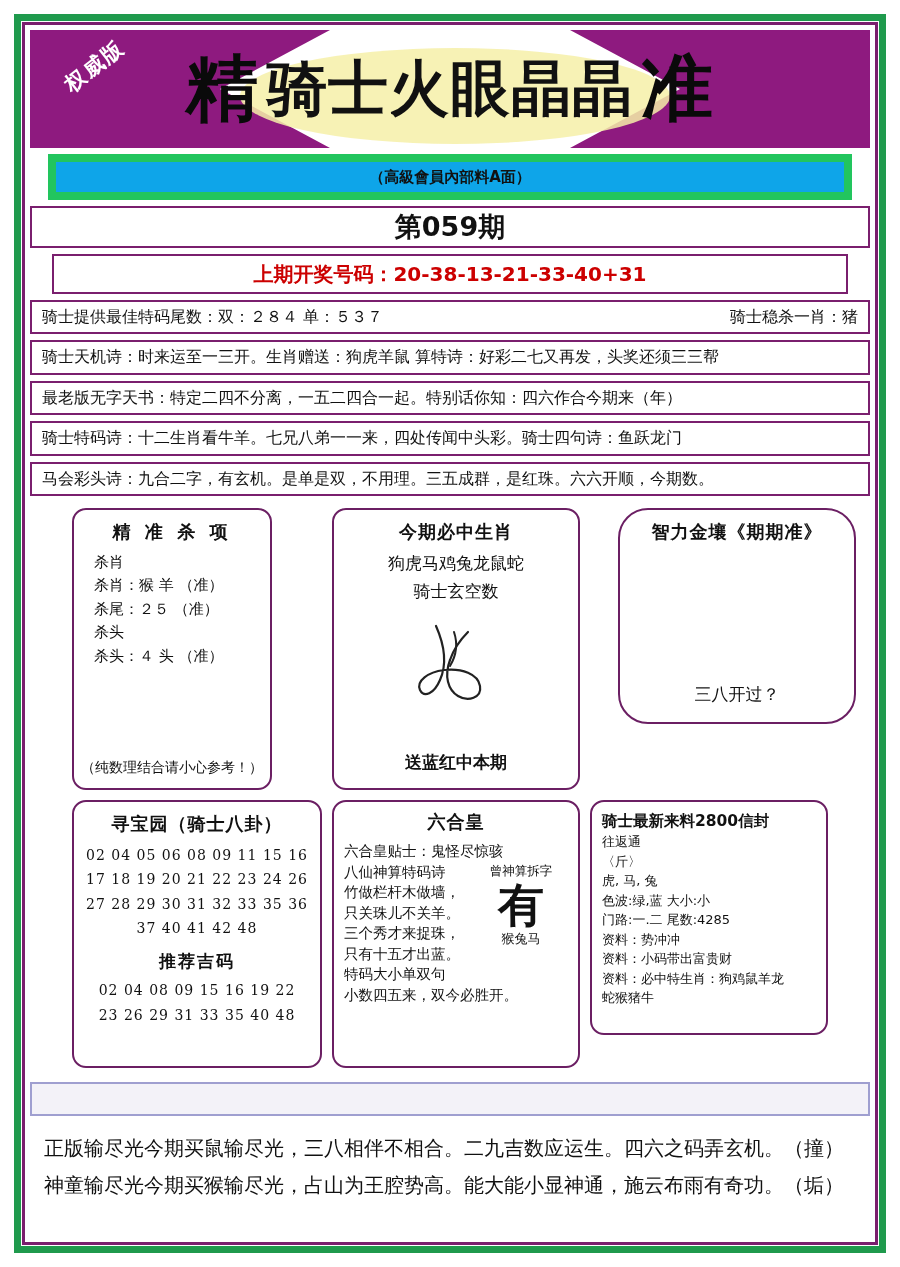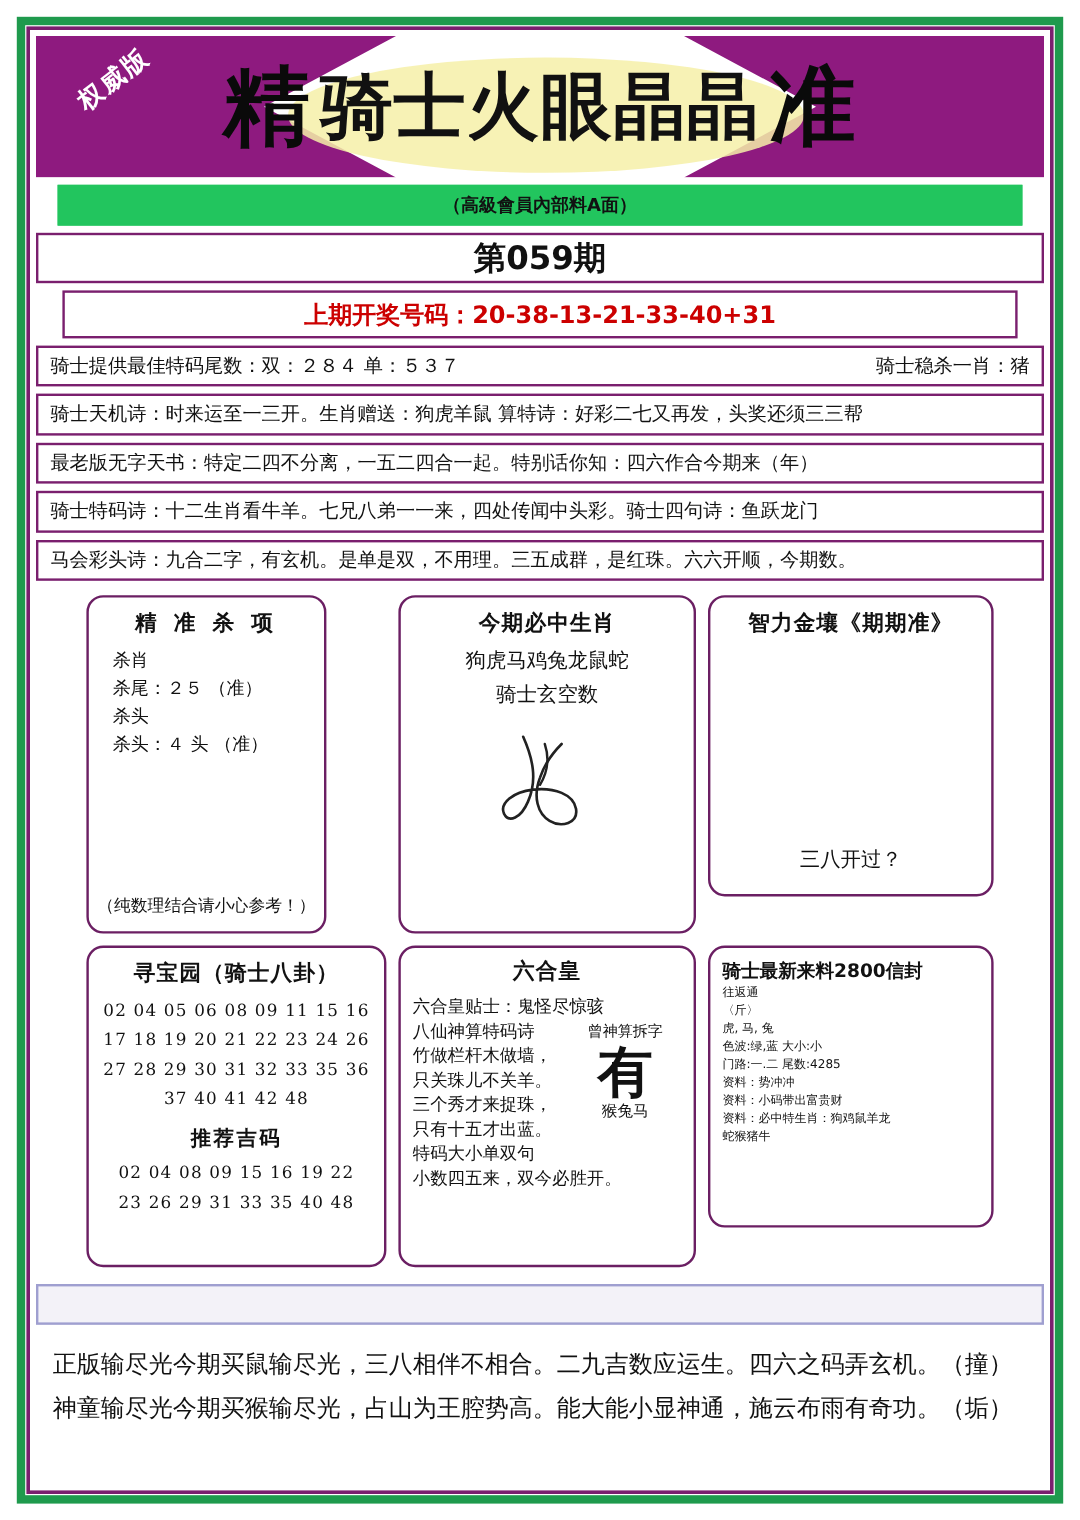--- a/index.html
+++ b/index.html
@@ -110,27 +110,27 @@
     border: 2px solid #7a1f6e;
     background: #ffffff;
     box-sizing: border-box;
     margin-top: 6px;
   }
   .subtitle-bar {
     height: 30px;
     display: flex;
     align-items: center;
     justify-content: center;
-    border: 2px solid #22c55e;
+    border: 8px solid #22c55e;
     margin: 6px 18px 0 18px;
     font-family: "DejaVu Sans", sans-serif;
     font-size: 15px;
     font-weight: bold;
     color: #111;
-    background: #22c55e;
+    background: #0ea5e9;
   }
   .issue-bar {
     height: 42px;
     display: flex;
     align-items: center;
     justify-content: center;
     font-family: "DejaVu Sans", sans-serif;
     font-size: 27px;
     font-weight: bold;
     color: #111;
@@ -208,21 +208,21 @@
   }
   #panel-zodiac .bottom {
     position: absolute;
     left: 0; right: 0; bottom: 12px;
     text-align: center;
     font-size: 17px;
     font-weight: bold;
   }
 
   
-  #panel-wisdom { left: 560px; top: 0; width: 238px; height: 251px; text-align: center; }
+  #panel-wisdom { left: 588px; top: 0; width: 238px; height: 216px; text-align: center; border-radius: 30px; }
   #panel-wisdom .bottom {
     position: absolute;
     left: 0; right: 0; bottom: 14px;
     text-align: center;
     font-size: 17px;
   }
 
   
   #panel-treasure { left: 42px; top: 292px; width: 250px; height: 268px; }
   #panel-treasure .nums {
@@ -258,21 +258,21 @@
   }
   #panel-liuhe .bigchar-sub { font-size: 13px; }
 
   
   #panel-latest { left: 560px; top: 292px; width: 238px; height: 235px; padding: 8px 10px; }
   #panel-latest .hd {
     font-size: 15.5px;
     font-weight: bold;
     line-height: 1.45;
   }
-  #panel-latest .ln { font-size: 10px; line-height: 1.5; }
+  #panel-latest .ln { font-size: 13px; line-height: 1.5; }
 
   
   .footer-strip {
     margin-top: 14px;
     height: 34px;
     border: 2px solid #9f9fd0;
     background: #f3f2f8;
     box-sizing: border-box;
   }
   .footer-text {
@@ -327,36 +327,38 @@
     </div>
     <div class="row-box text-row">
       <span>马会彩头诗：九合二字，有玄机。是单是双，不用理。三五成群，是红珠。六六开顺，今期数。</span>
     </div>
 
     <div class="panels">
 
       <div class="panel" id="panel-kill">
         <div class="panel-title">精 准 杀 项</div>
         <div class="kl">杀肖</div>
+        <div class="kl">杀肖：猴 羊   （准）</div>
         <div class="kl">杀尾：２５        （准）</div>
         <div class="kl">杀头</div>
         <div class="kl">杀头：４ 头    （准）</div>
         <div class="note">（纯数理结合请小心参考！）</div>
       </div>
 
       <div class="panel" id="panel-zodiac">
         <div class="panel-title nospace">今期必中生肖</div>
         <div class="ln">狗虎马鸡兔龙鼠蛇</div>
         <div class="ln">骑士玄空数</div>
         <div class="sig">
           <svg width="120" height="100" viewBox="0 0 120 100">
             <path d="M40 12 C48 30 52 48 44 66 C38 80 28 84 24 76 C20 67 32 58 48 56 C66 54 82 60 84 72 C86 84 72 88 62 82 C52 76 48 62 54 46 C58 34 66 24 72 18" fill="none" stroke="#222" stroke-width="2.2" stroke-linecap="round"></path>
             <path d="M58 18 C62 30 60 42 54 52" fill="none" stroke="#222" stroke-width="2" stroke-linecap="round"></path>
           </svg>
         </div>
+        <div class="bottom">送蓝红中本期</div>
       </div>
 
       <div class="panel" id="panel-wisdom">
         <div class="panel-title nospace">智力金壤《期期准》</div>
         <div class="bottom">三八开过？</div>
       </div>
 
       <div class="panel" id="panel-treasure">
         <div class="panel-title nospace">寻宝园（骑士八卦）</div>
         <div class="nums">

